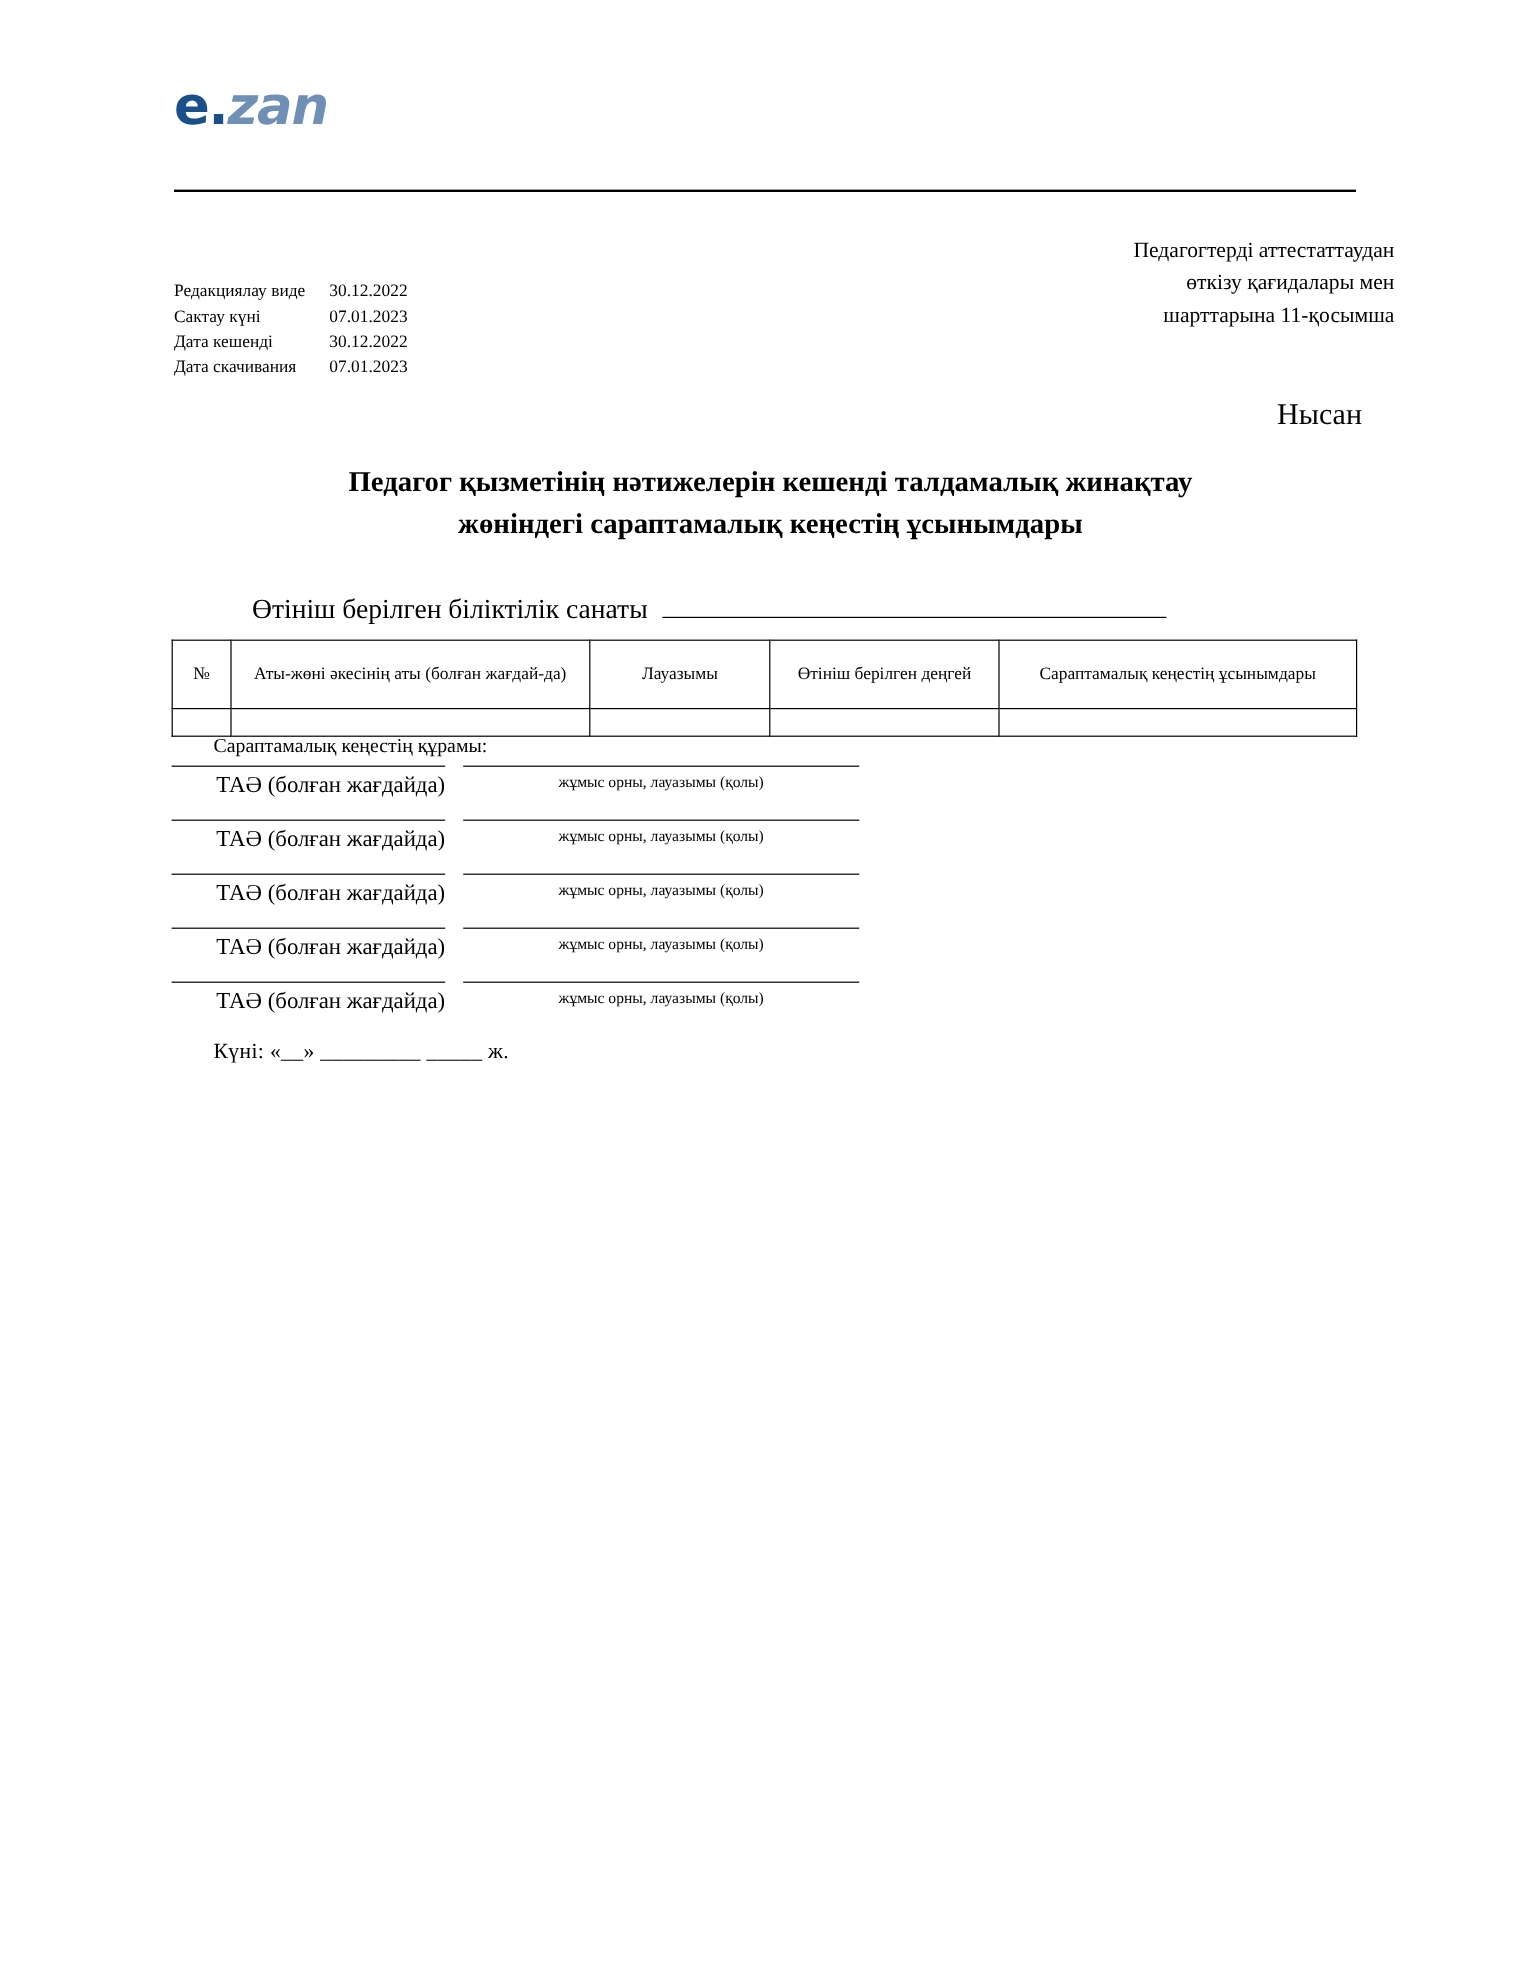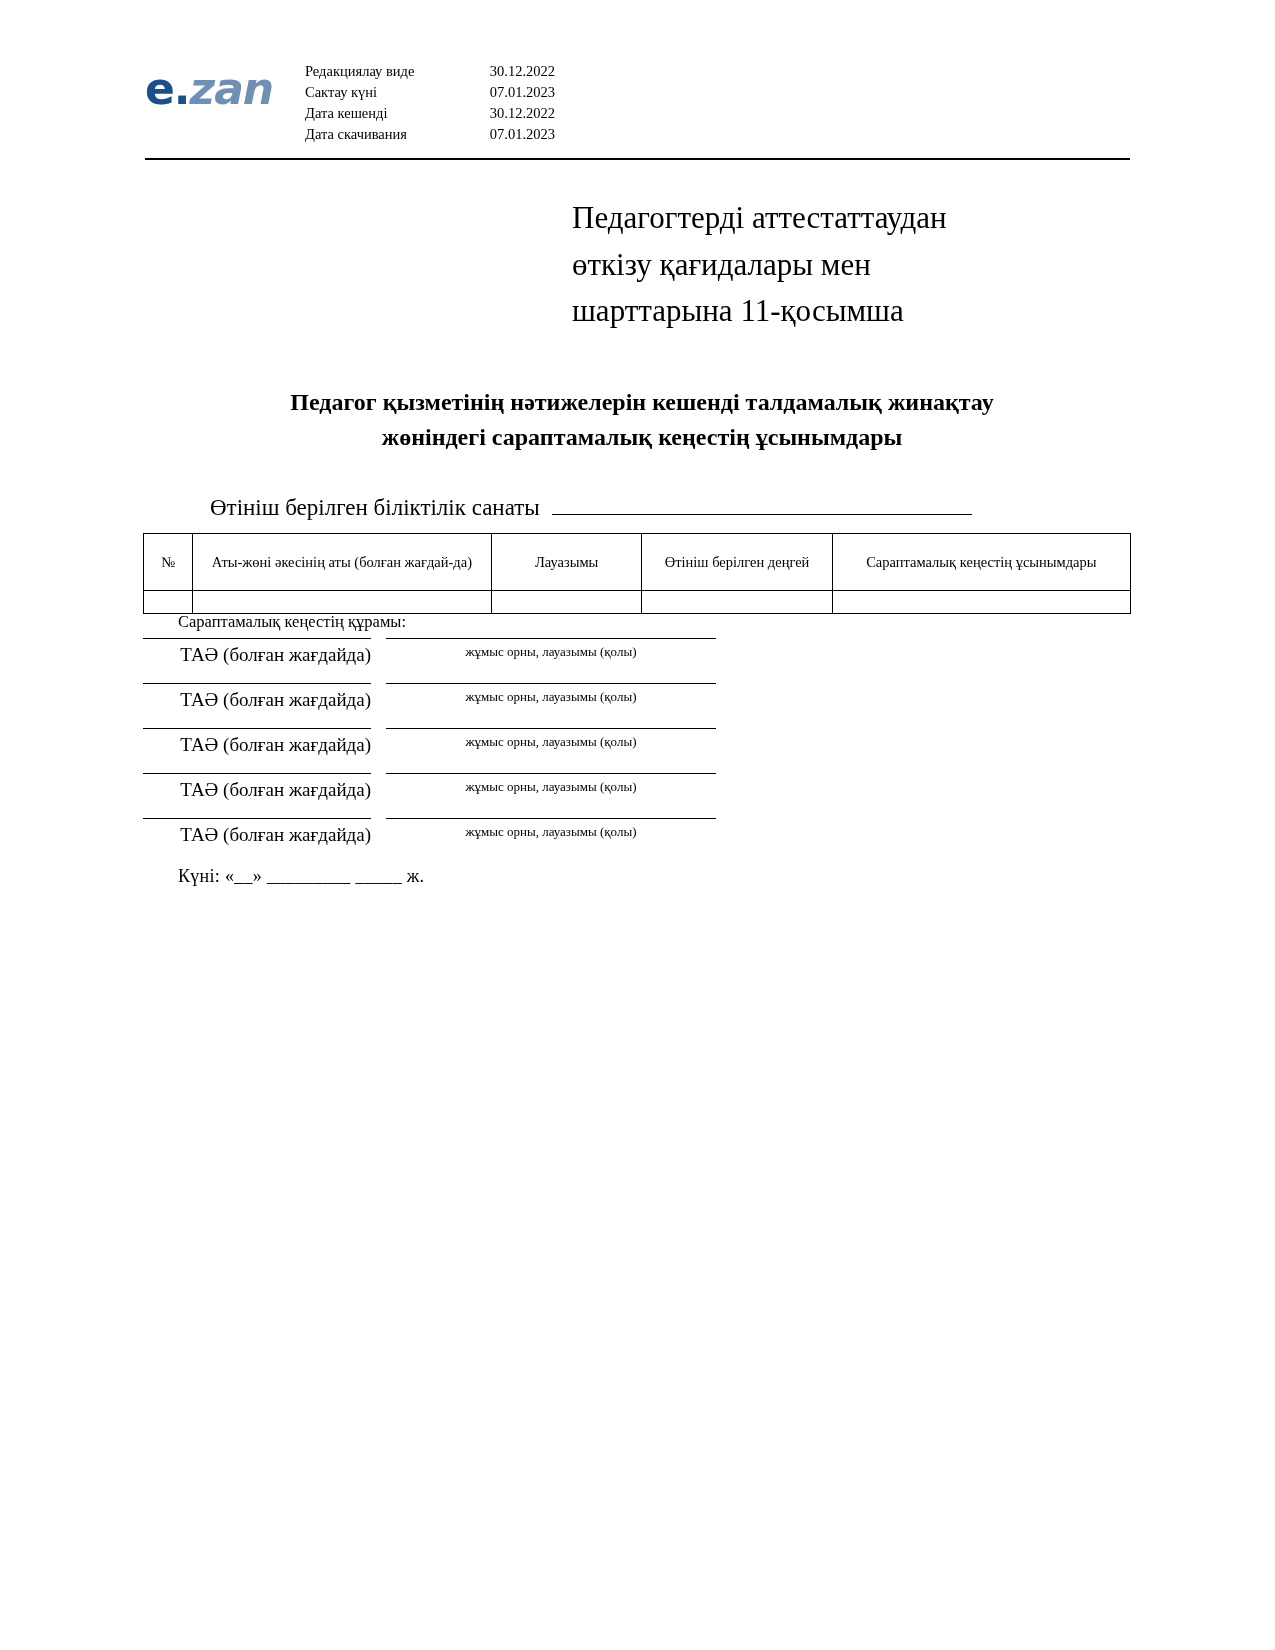--- a/index.html
+++ b/index.html
@@ -23,20 +23,21 @@
   }
 
   
   .header {
     position: absolute;
     top: 55px;
     left: 145px;
     width: 985px;
     display: flex;
     align-items: flex-start;
+    flex-direction: column;
   }
   .logo {
     width: 160px;
     flex: 0 0 160px;
     padding-top: 12px;
   }
   .logo-text {
     font-family: "DejaVu Sans", sans-serif;
     font-size: 44px;
     font-weight: bold;
@@ -75,24 +76,24 @@
     top: 158px;
     left: 145px;
     width: 985px;
     border-top: 2px solid #000;
   }
 
   
   .appendix {
     position: absolute;
     top: 195px;
-    left: 572px;
+    left: 592px;
     width: 570px;
-    text-align: left;
-    font-size: 31px;
+    text-align: right;
+    font-size: 18px;
     line-height: 1.5;
   }
   .nysan {
     position: absolute;
     top: 332px;
     left: 0;
     width: 1135px;
     text-align: right;
     font-size: 25px;
   }
@@ -240,20 +241,21 @@
   </div>
 
   <div class="header-rule"></div>
 
   <div class="appendix">
     <div>Педагогтерді аттестаттаудан</div>
     <div>өткізу қағидалары мен</div>
     <div>шарттарына 11-қосымша</div>
   </div>
 
+  <div class="nysan">Нысан</div>
 
   <div class="doc-title">
     <div>Педагог қызметінің нәтижелерін кешенді талдамалық жинақтау</div>
     <div>жөніндегі сараптамалық кеңестің ұсынымдары</div>
   </div>
 
   <div class="category-line">
     <span class="category-label">Өтініш берілген біліктілік санаты</span>
     <span class="category-blank"></span>
   </div>

